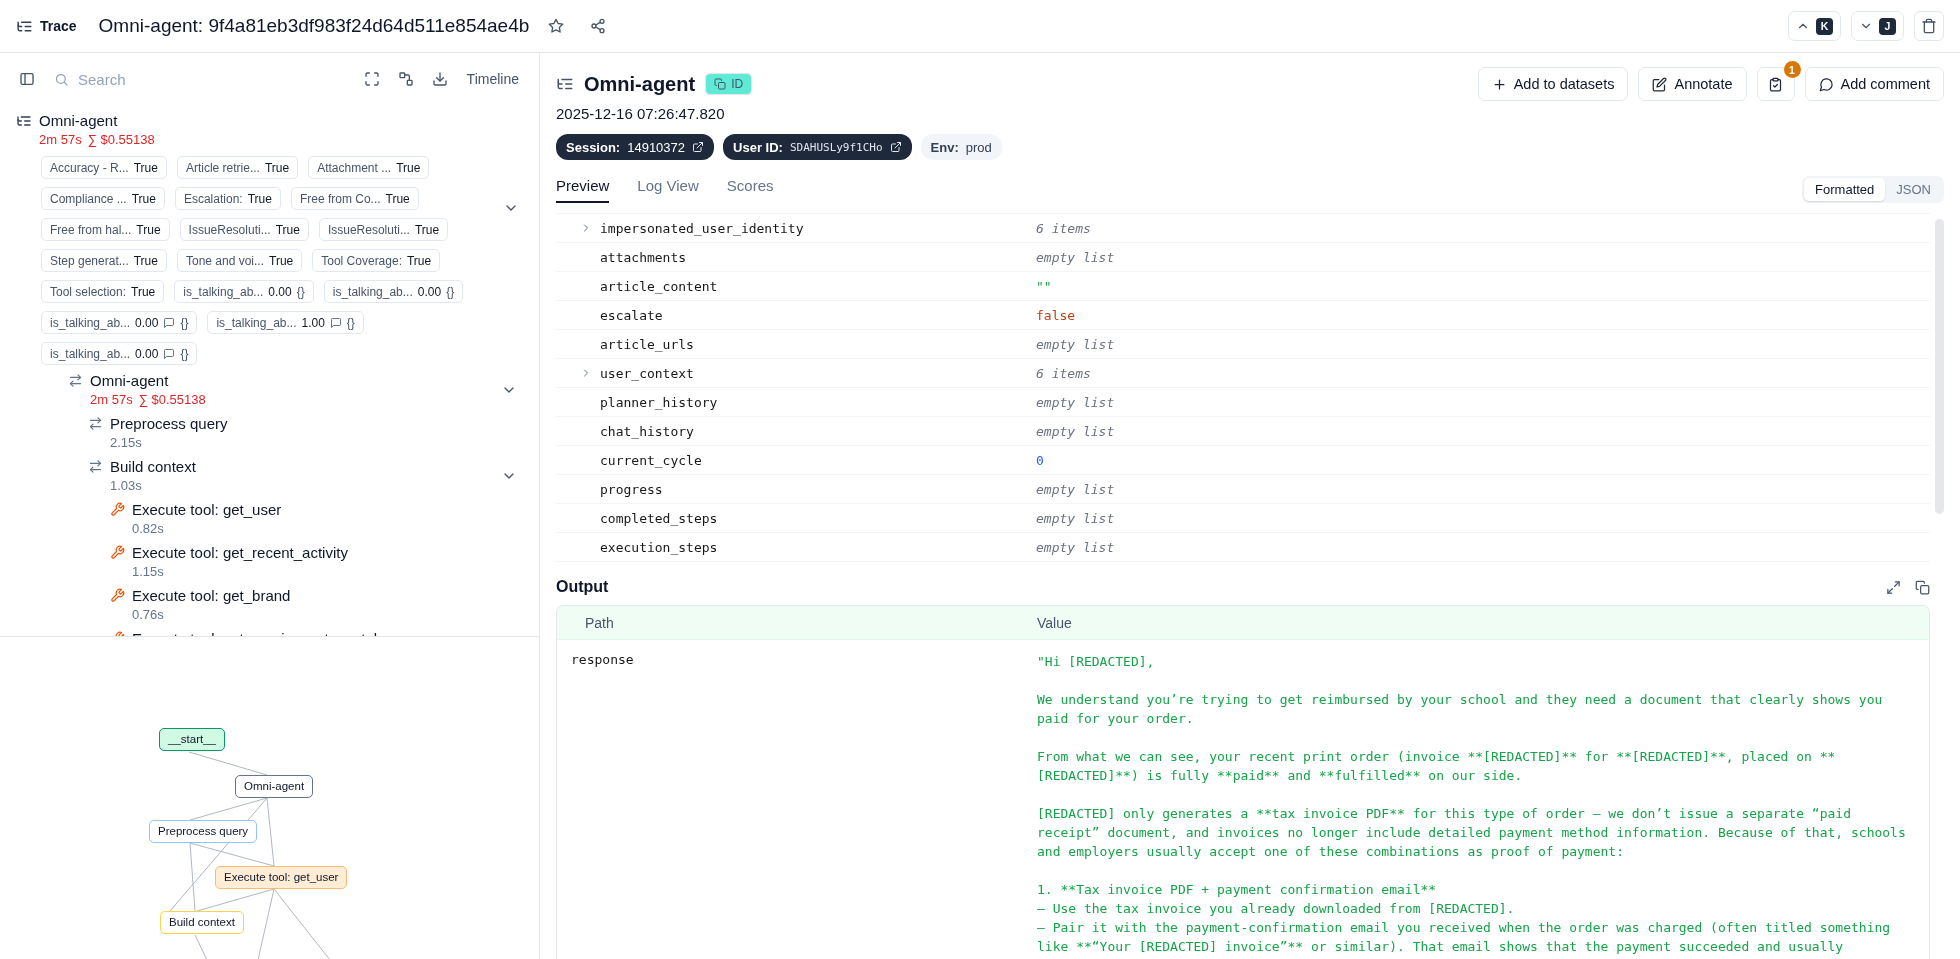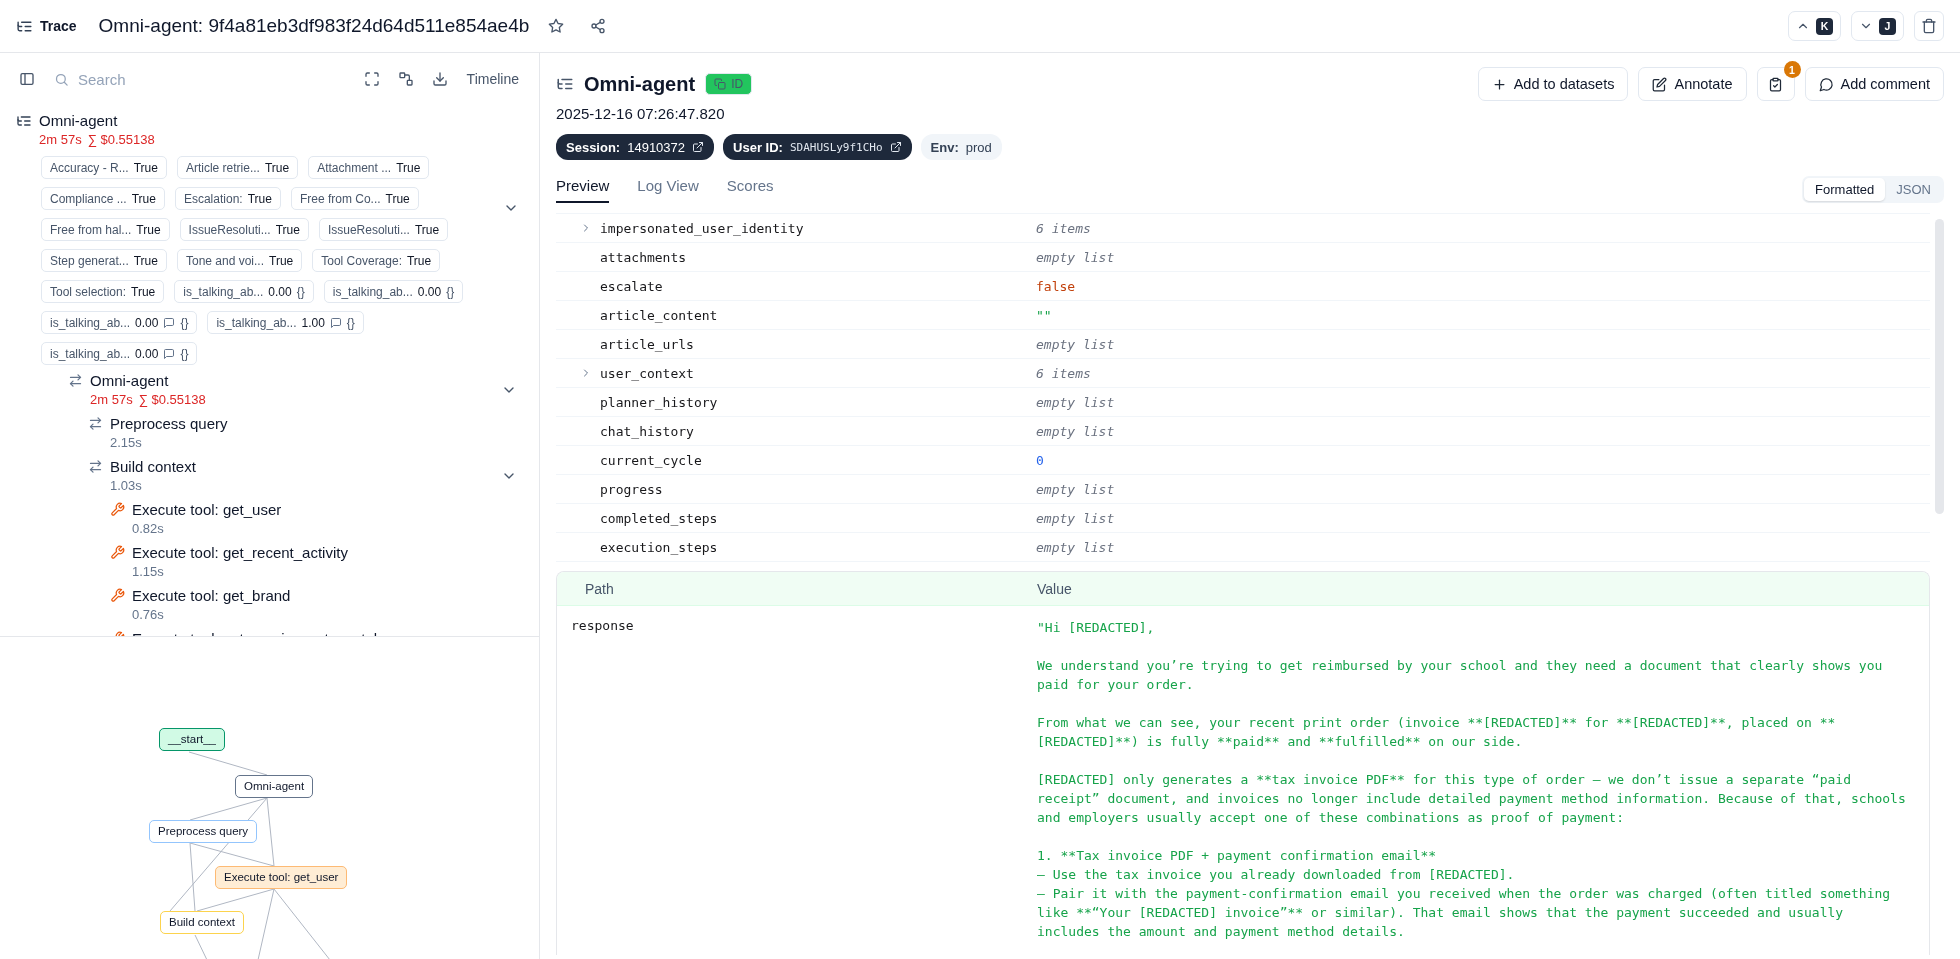--- a/index.html
+++ b/index.html
@@ -64,21 +64,21 @@
   .gnode.start{background:#d1fae5;border-color:#059669;border-width:1.5px}
   .gnode.agent{border-color:#64748b}
   .gnode.span{border-color:#93c5fd}
   .gnode.tool{background:#ffedd5;border-color:#fdba74}
   .gnode.context{border-color:#fcd34d}
 
   
   .main-head{display:flex;align-items:center;gap:10px;margin-top:14px}
   .main-head .tree-ic{width:18px;height:18px;color:#475569}
   .main-title{font-size:20px;font-weight:600}
-  .id-chip{display:inline-flex;align-items:center;gap:5px;border:1px solid #e2e8f0;border-radius:5px;padding:3px 8px;font-size:12px;color:#475569;background:#22c55e;cursor:pointer}
+  .id-chip{display:inline-flex;align-items:center;gap:5px;border:1px solid #e2e8f0;border-radius:5px;padding:3px 8px;font-size:12px;color:#475569;background:#5eead4;cursor:pointer}
   .id-chip .icn{width:12px;height:12px}
   .head-actions{margin-left:auto;display:flex;align-items:center;gap:10px}
   .btn{display:inline-flex;align-items:center;gap:7px;height:34px;padding:0 13px;border:1px solid #e2e8f0;border-radius:7px;background:#fff;font-size:14.5px;font-weight:500;color:#0f172a;font-family:inherit;cursor:pointer}
   .btn .icn{width:15px;height:15px;color:#1f2937}
   .sqbtn{position:relative;width:38px;padding:0;justify-content:center}
   .badge-count{position:absolute;top:-7px;right:-7px;min-width:17px;height:17px;padding:0 4px;border-radius:9px;background:#d97706;color:#fff;font-size:10.5px;font-weight:700;display:flex;align-items:center;justify-content:center}
 
   .main-ts{margin-top:4px;font-size:15px;color:#0f172a}
   .meta-badges{margin-top:12px;display:flex;align-items:center;gap:9px}
   .mbadge{display:inline-flex;align-items:center;gap:7px;height:26px;padding:0 10px;border-radius:12px;background:#1e293b;color:#fff;font-size:13px;cursor:pointer}
@@ -527,30 +527,30 @@
               <span class="kvkey">impersonated_user_identity</span>
               <span class="kvval v-meta">6 items</span>
             </div>
             <div class="kvrow">
               <span class="kvchev icn"></span>
               <span class="kvkey">attachments</span>
               <span class="kvval v-meta">empty list</span>
             </div>
             <div class="kvrow">
               <span class="kvchev icn"></span>
+              <span class="kvkey">article_content</span>
+              <span class="kvval v-string">""</span>
+            </div>
+            <div class="kvrow">
+              <span class="kvchev icn"></span>
               <span class="kvkey">escalate</span>
               <span class="kvval v-bool">false</span>
             </div>
             <div class="kvrow">
               <span class="kvchev icn"></span>
-              <span class="kvkey">article_content</span>
-              <span class="kvval v-string">""</span>
-            </div>
-            <div class="kvrow">
-              <span class="kvchev icn"></span>
               <span class="kvkey">article_urls</span>
               <span class="kvval v-meta">empty list</span>
             </div>
             <div class="kvrow">
               <span class="kvchev icn"><svg viewBox="0 0 24 24">
                   <polyline points="9 6 15 12 9 18"></polyline>
                 </svg></span>
               <span class="kvkey">user_context</span>
               <span class="kvval v-meta">6 items</span>
             </div>
@@ -579,20 +579,35 @@
               <span class="kvkey">completed_steps</span>
               <span class="kvval v-meta">empty list</span>
             </div>
             <div class="kvrow">
               <span class="kvchev icn"></span>
               <span class="kvkey">execution_steps</span>
               <span class="kvval v-meta">empty list</span>
             </div>
           </div>
 
+        <div class="out-sechead">
+          <span class="out-title">Output</span>
+          <span class="out-icons">
+            <span class="icn"><svg viewBox="0 0 24 24">
+                  <polyline points="15 3 21 3 21 9"></polyline>
+                  <polyline points="9 21 3 21 3 15"></polyline>
+                  <line x1="21" y1="3" x2="14" y2="10"></line>
+                  <line x1="3" y1="21" x2="10" y2="14"></line>
+                </svg></span>
+            <span class="icn"><svg viewBox="0 0 24 24">
+                  <rect x="9" y="9" width="13" height="13" rx="2"></rect>
+                  <path d="M5 15H4a2 2 0 0 1-2-2V4a2 2 0 0 1 2-2h9a2 2 0 0 1 2 2v1"></path>
+                </svg></span>
+          </span>
+        </div>
 
         <div class="out-table">
           <div class="out-head">
             <span class="oh-path">Path</span>
             <span class="oh-value">Value</span>
           </div>
           <div id="output-rows">
               <div class="outrow">
                 <span class="outpath">response</span>
                 <span class="outval">"Hi [REDACTED],

